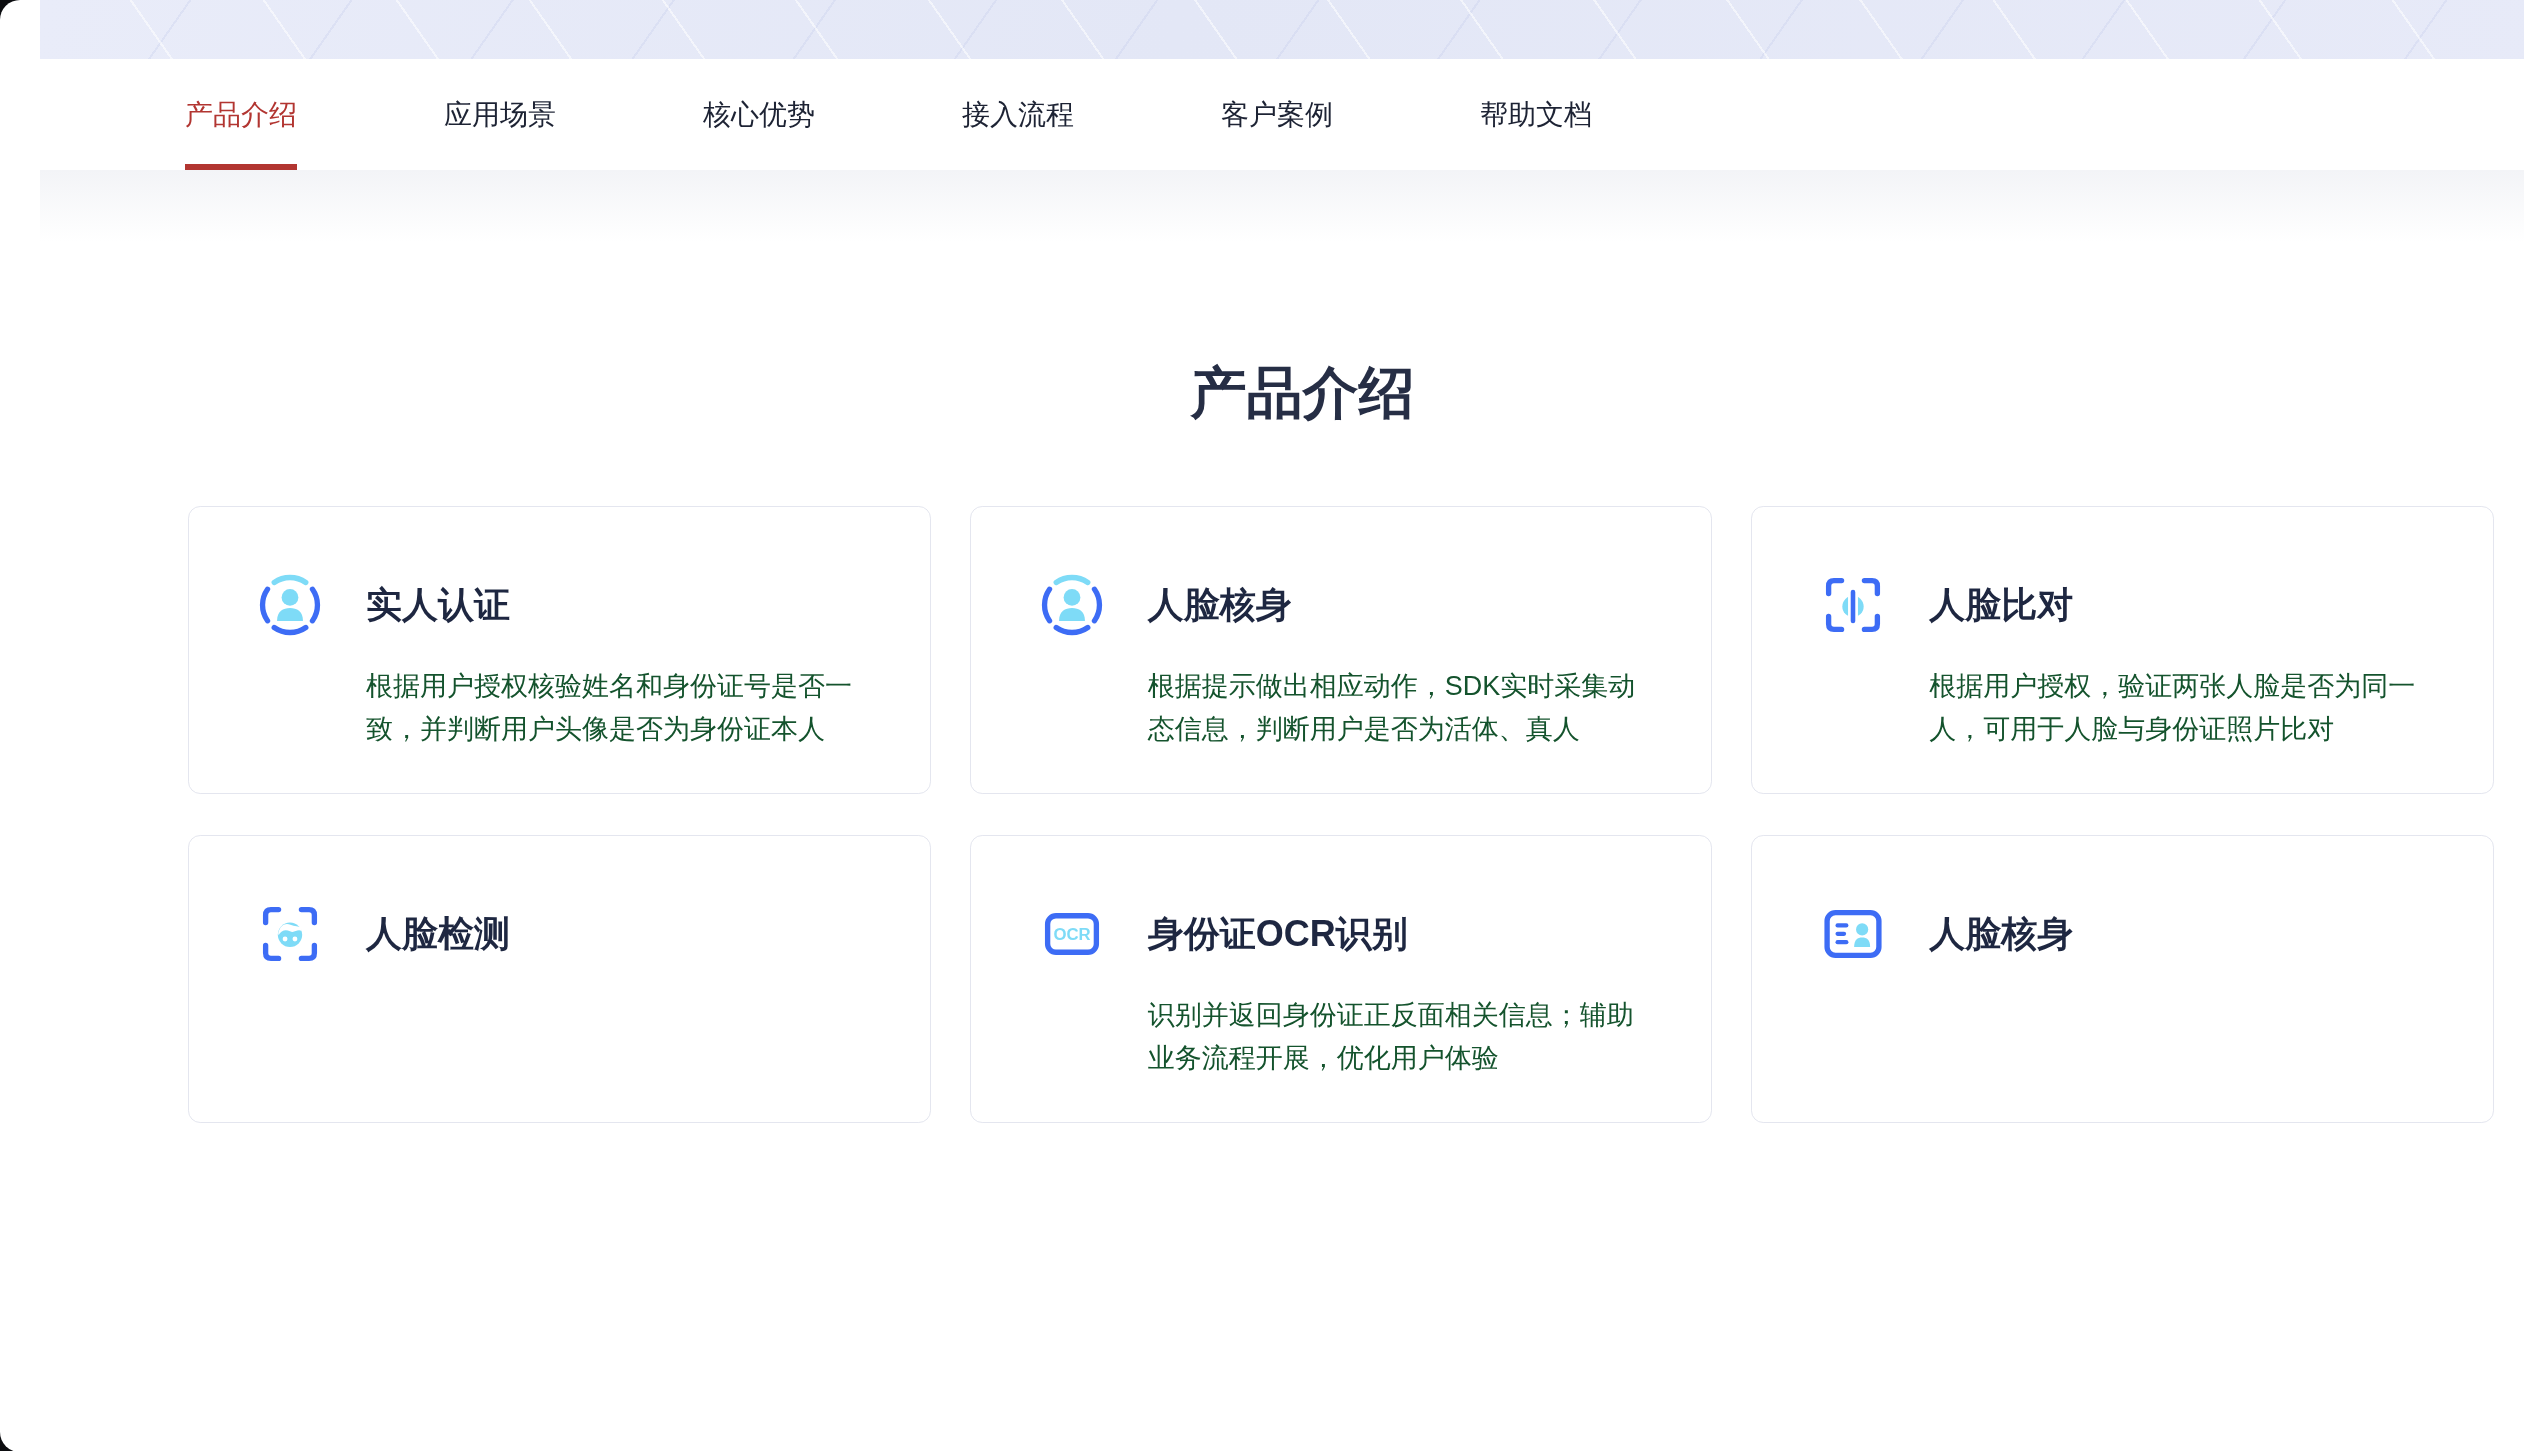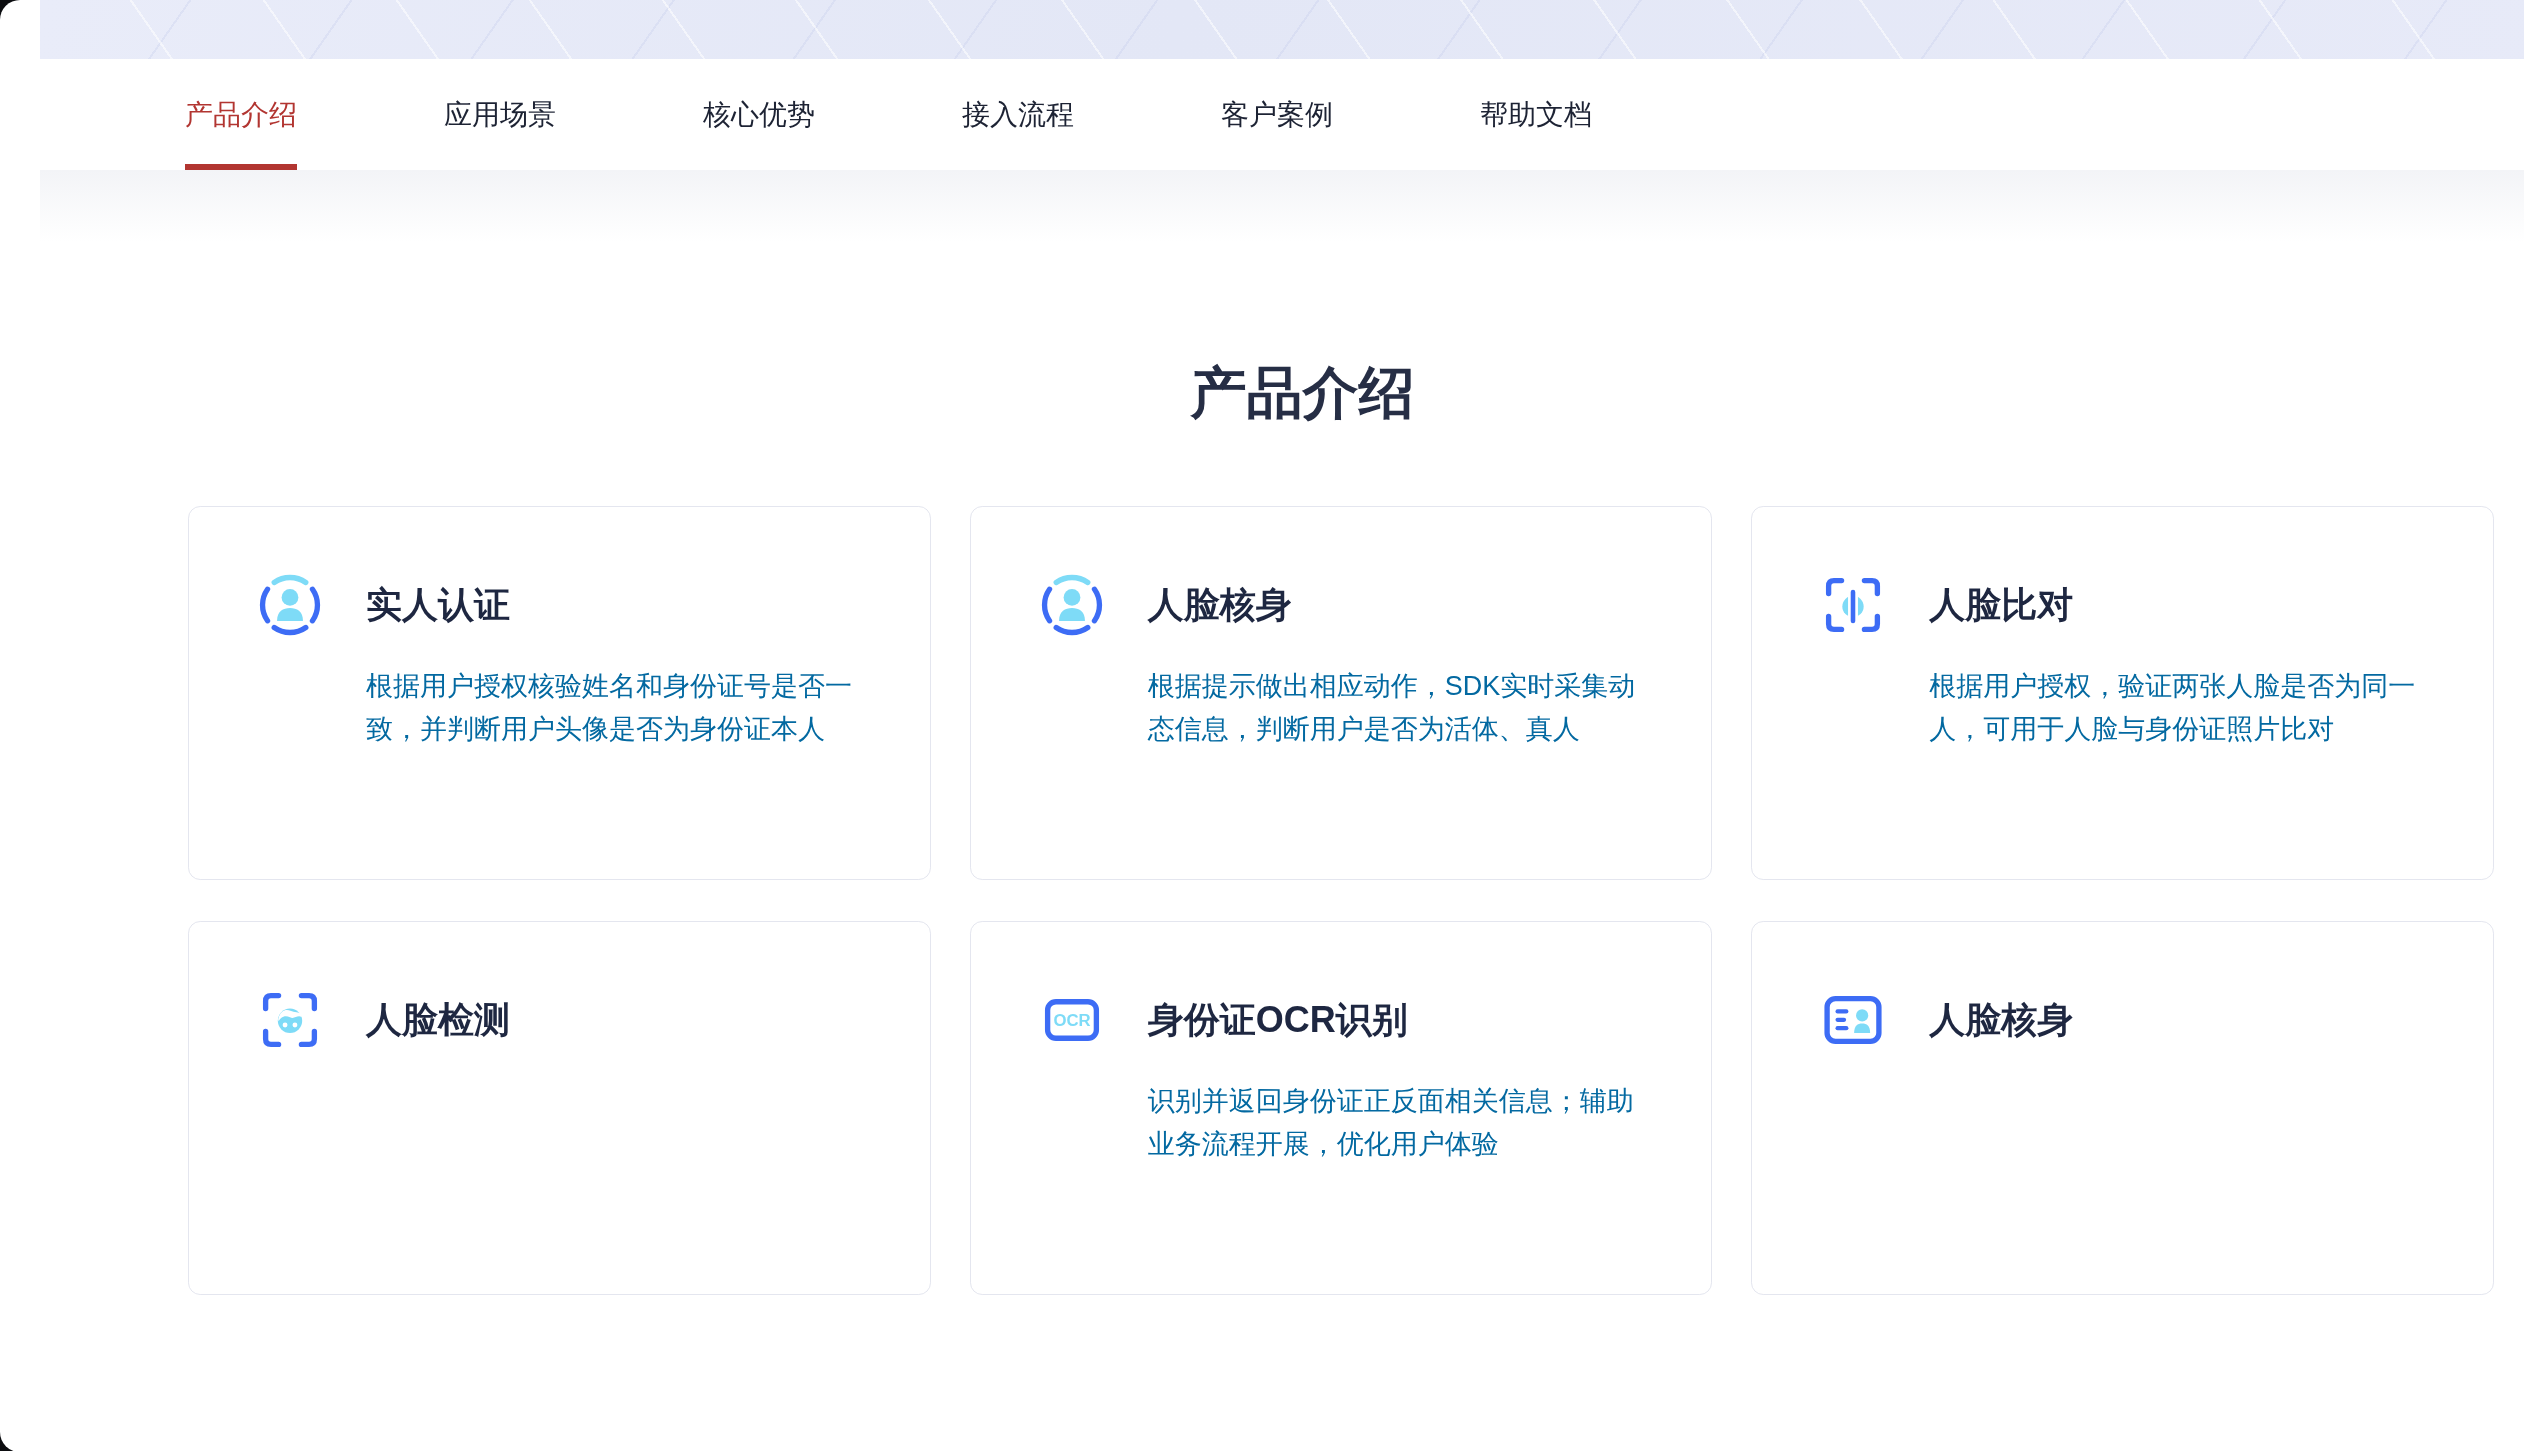--- a/index.html
+++ b/index.html
@@ -67,21 +67,21 @@
   .cards{
     margin:85px 0 0 148px;
     width:2306px;
     display:grid;
     grid-template-columns:repeat(3,1fr);
     column-gap:39px;
     row-gap:41px;
   }
   .card{
     box-sizing:border-box;
-    height:374px;
+    height:288px;
     background:#ffffff;
     border:1.5px solid #e4e6ef;
     border-radius:12.2px;
     padding:66px 67px 0 69px;
   }
   .card-head{
     display:flex;
     align-items:center;
   }
   .card-icon{
@@ -93,21 +93,21 @@
     font-size:36px;
     font-weight:bold;
     color:#1e2741;
     white-space:nowrap;
   }
   .card-desc{
     margin-left:108px;
     margin-top:27.5px;
     font-size:27px;
     line-height:43px;
-    color:#0369a1;
+    color:#14532d;
   }
 </style>
 </head>
 <body>
 
 <div class="window">
 
   <div class="top-band"></div>
 
   <nav class="navbar">

